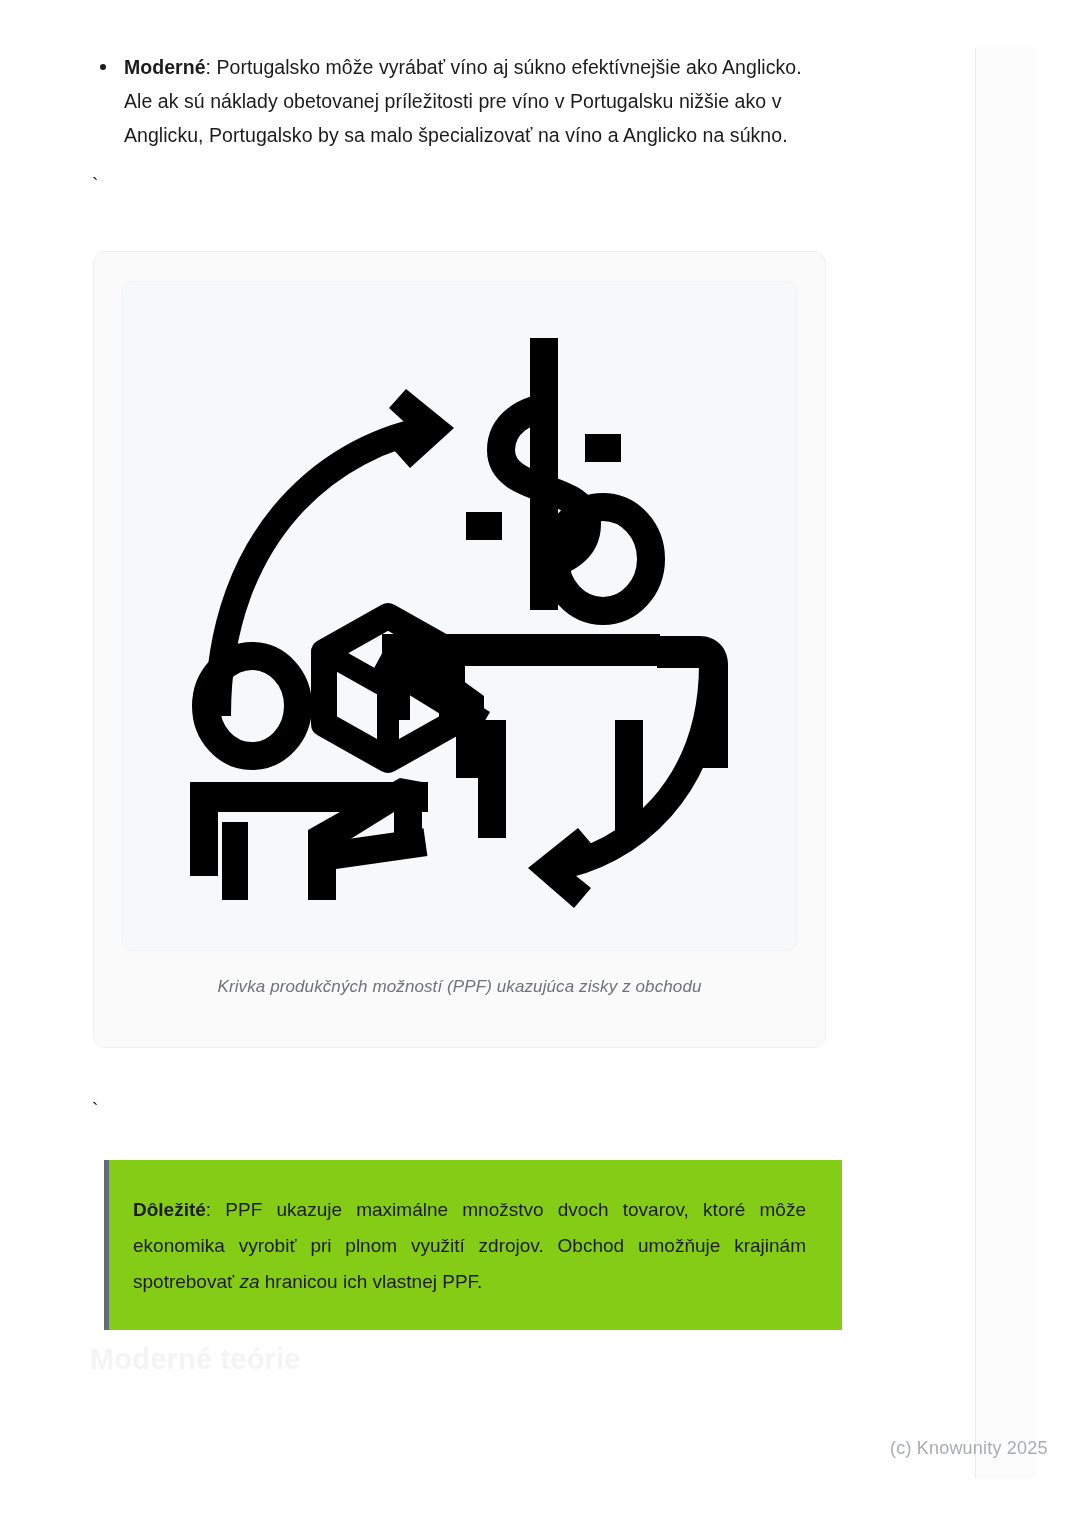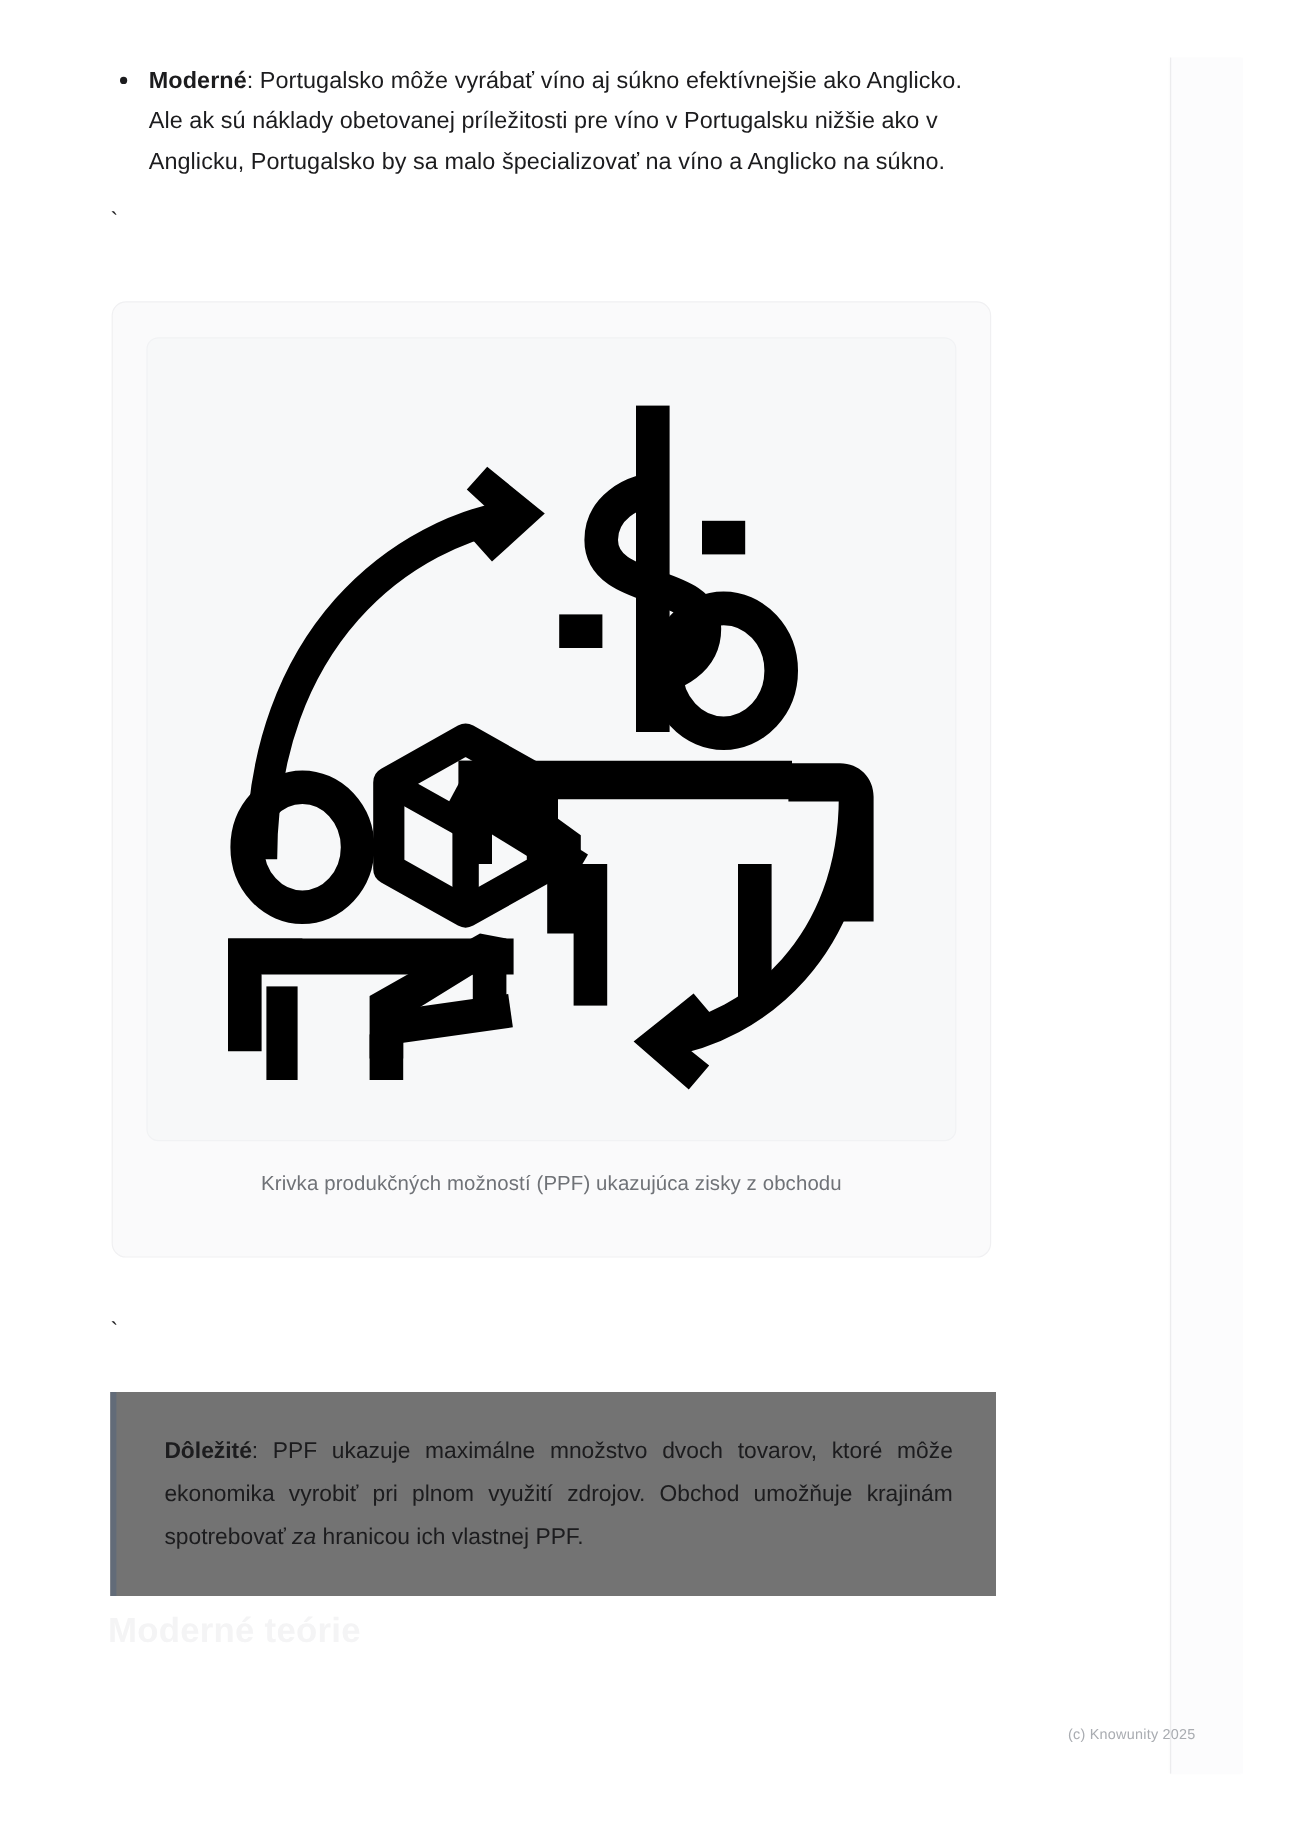--- a/index.html
+++ b/index.html
@@ -106,35 +106,36 @@
     overflow: hidden;
   }
   .figure-imagebox svg { display: block; }
   .figure-caption {
     position: absolute;
     left: 0;
     right: 0;
     top: 725px;
     text-align: center;
     font-size: 17px;
+    font-style: italic;
     color: #6f7277;
     letter-spacing: 0.1px;
   }
 
   
   .callout {
     position: absolute;
-    left: 92px;
+    left: 104px;
     top: 1160px;
     width: 738px;
     min-height: 147px;
-    background: #737373;
+    background: #84cc16;
     border-left: 5px solid #626b78;
     box-sizing: border-box;
-    padding: 32px 36px 30px 40px;
+    padding: 32px 36px 30px 24px;
   }
   .callout-text {
     font-size: 19px;
     line-height: 36px;
     color: #1c1c1e;
     text-align: justify;
     text-justify: inter-word;
     margin: 0;
   }
   .callout-text strong { font-weight: 700; }
@@ -149,21 +150,21 @@
     font-weight: 700;
     color: #f4f4f5;
     letter-spacing: 0.2px;
   }
 
   
   .watermark {
     position: absolute;
     left: 890px;
     top: 1438px;
-    font-size: 12px;
+    font-size: 18px;
     color: #a9acb1;
     letter-spacing: 0.2px;
     white-space: nowrap;
   }
 </style>
 </head>
 <body>
 
 <div class="side-panel"></div>
 

